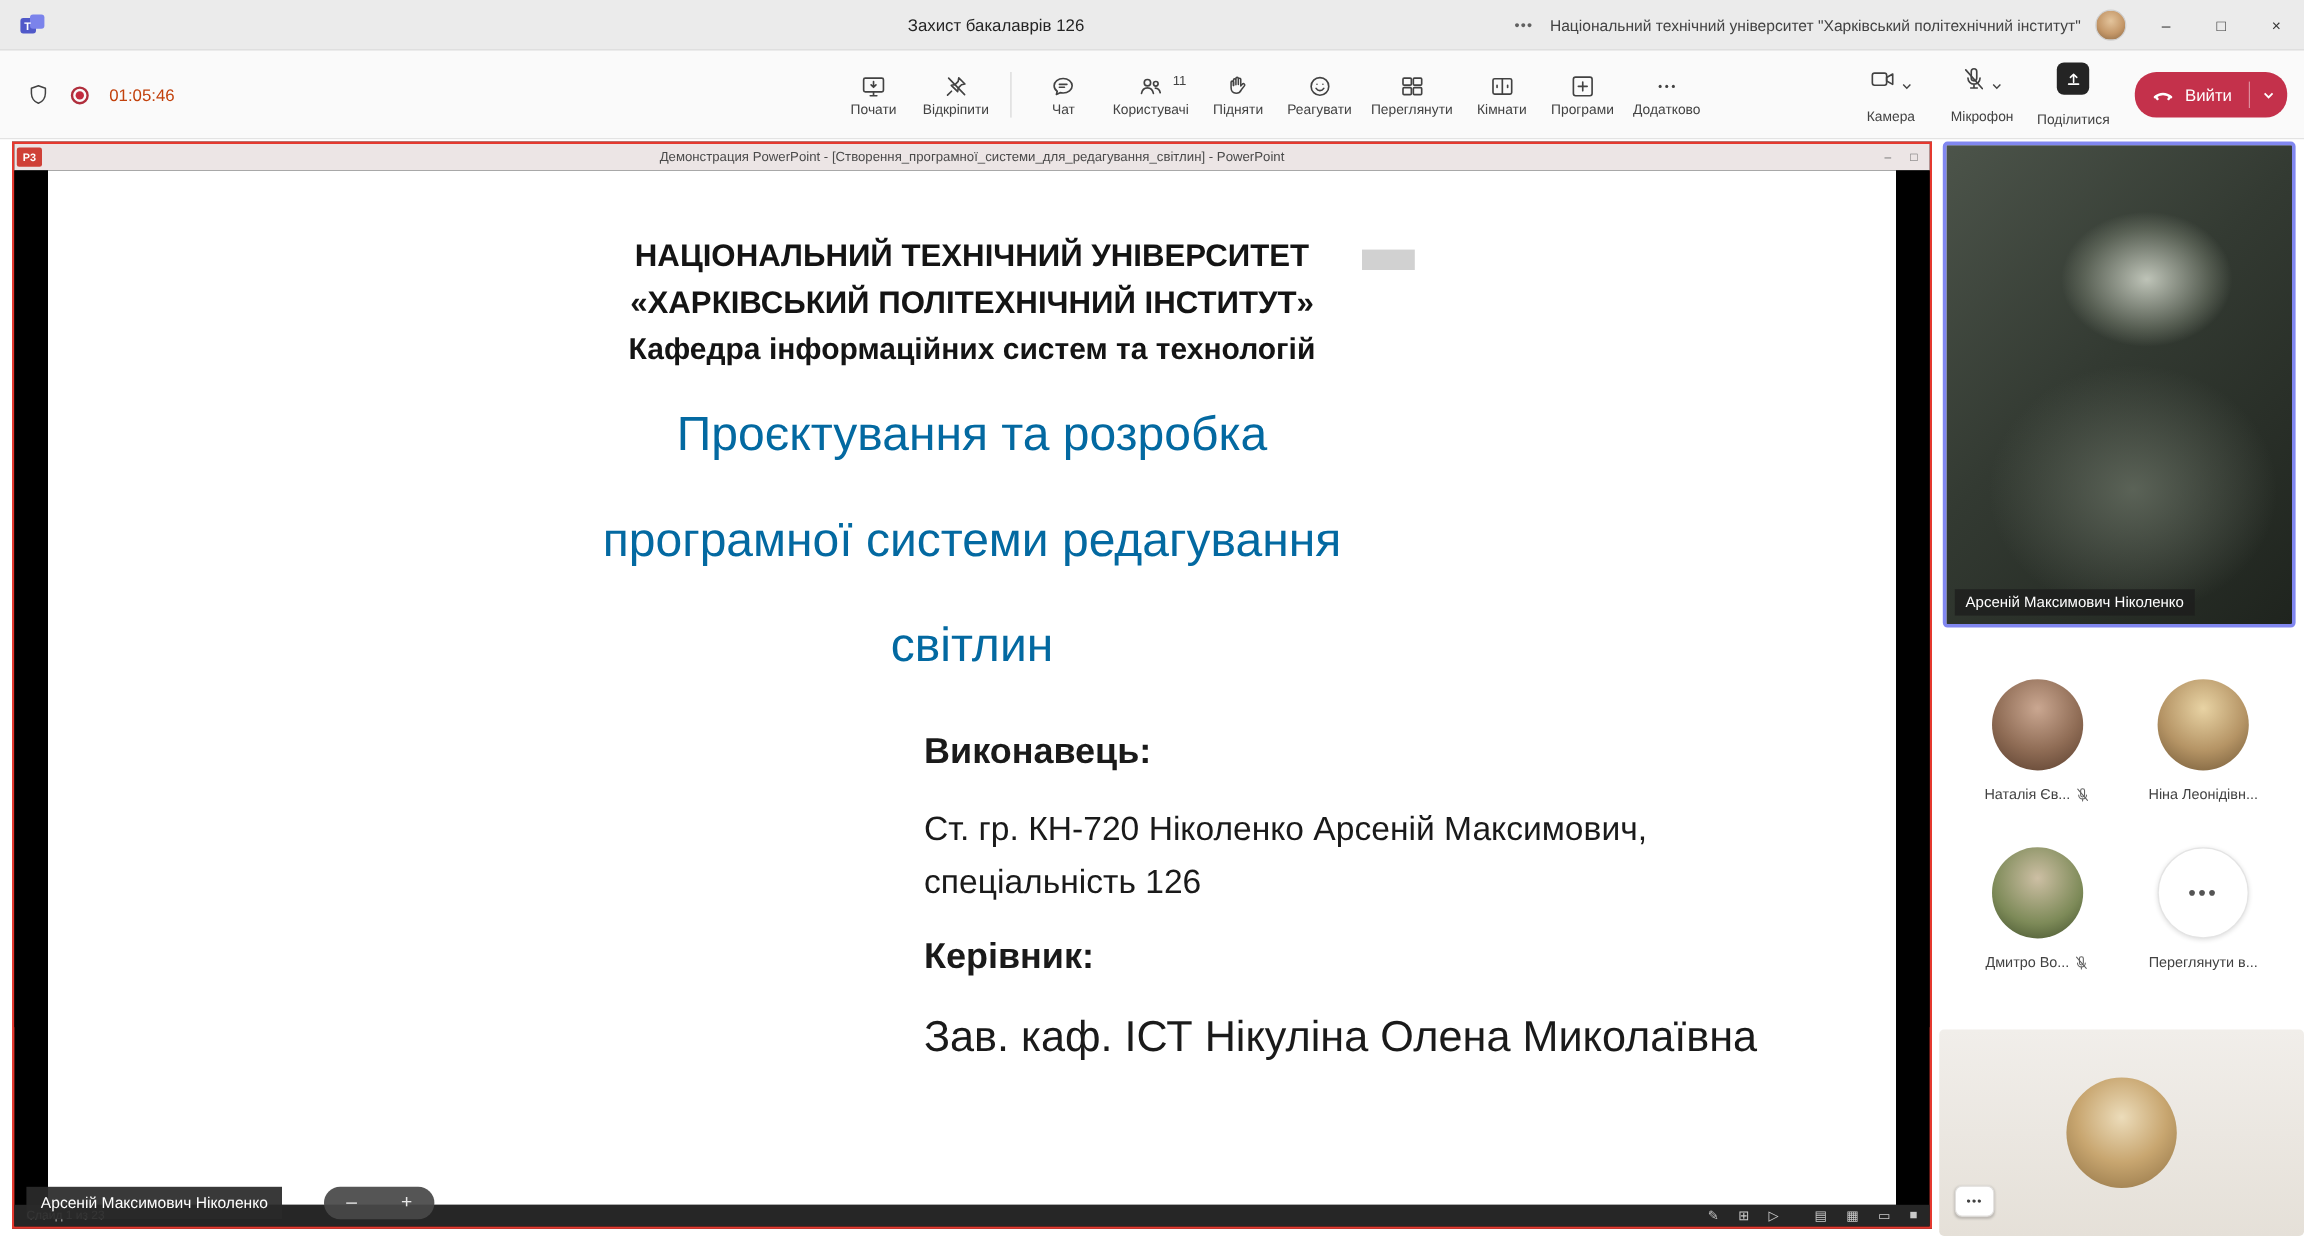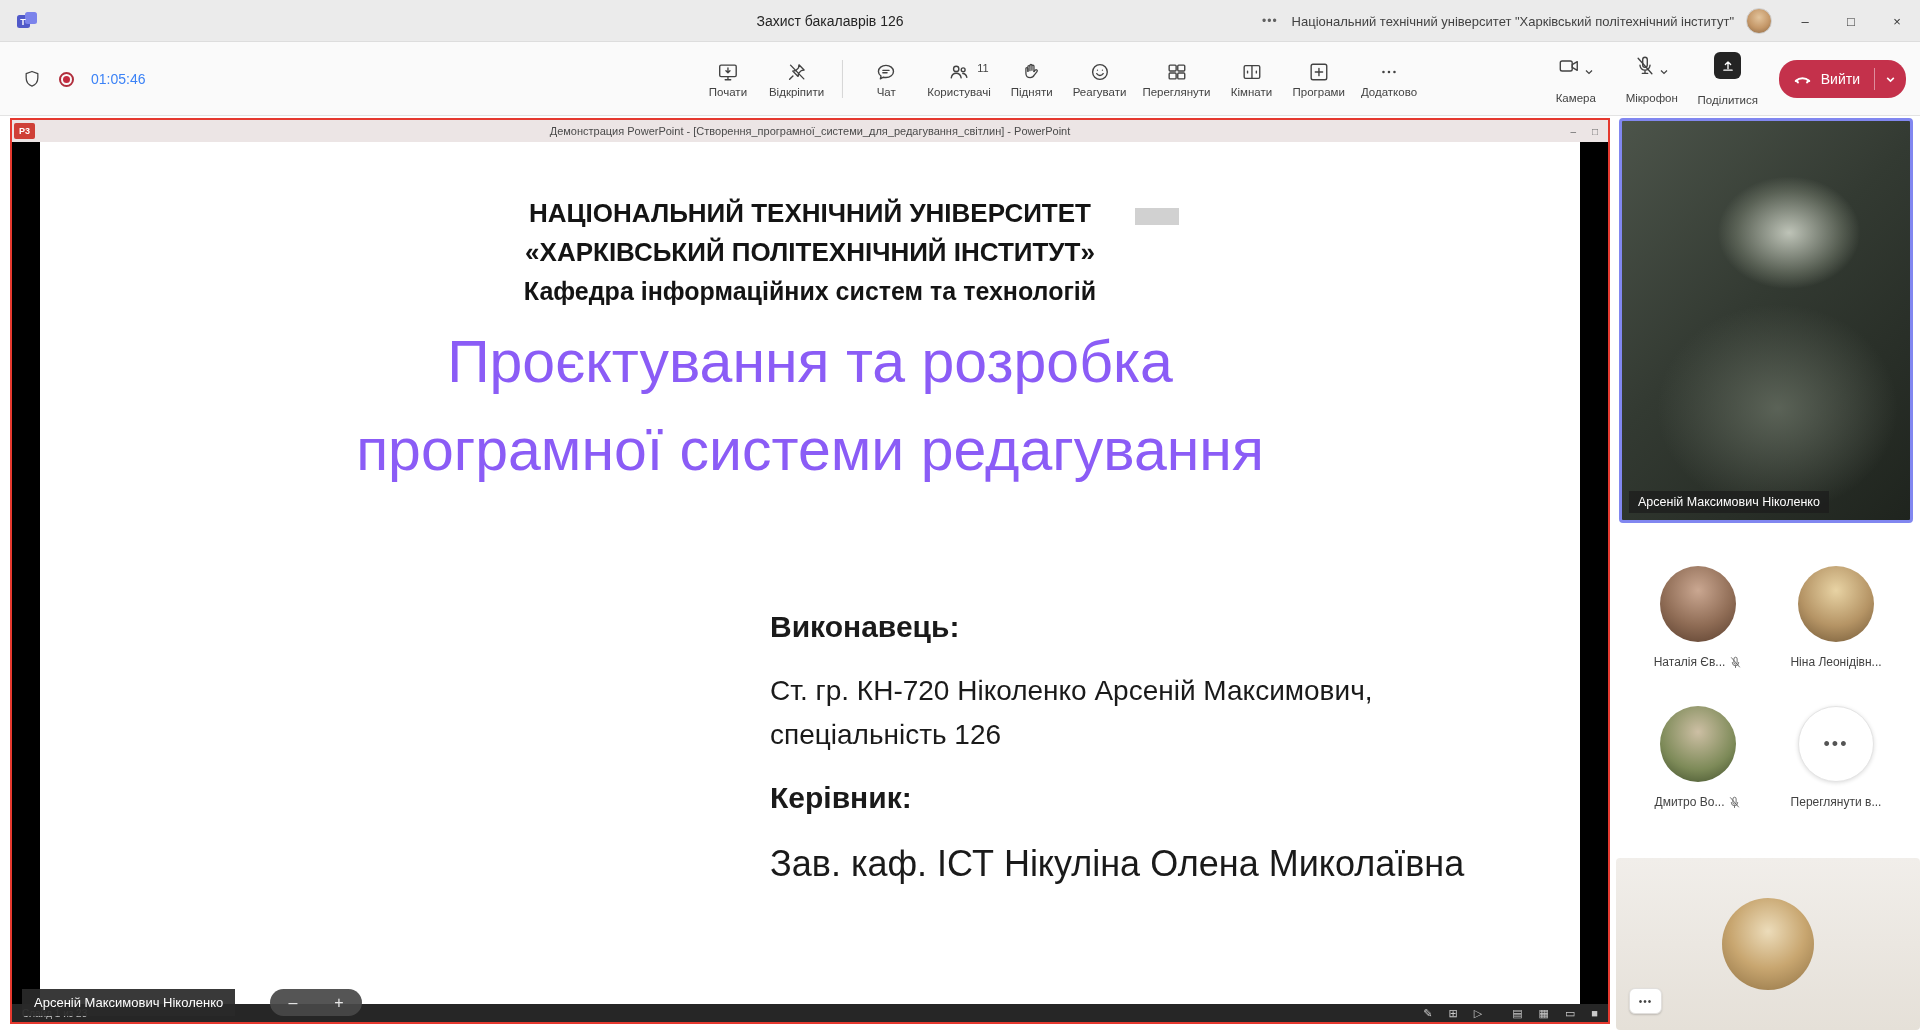--- a/index.html
+++ b/index.html
@@ -26,21 +26,21 @@
              font-size:13px; color:#333; cursor:pointer; }
 
   
   .toolbar { position:absolute; left:0; top:42px; width:1920px; height:74px;
              background:#fafafa; border-bottom:1px solid #e3e3e3; z-index:19; }
   .tbar-left { position:absolute; left:22px; top:0; height:74px; display:flex;
                align-items:center; gap:17px; }
   .rec-dot { width:15px; height:15px; border-radius:50%; border:2px solid #b02e3c;
              display:flex; align-items:center; justify-content:center; }
   .rec-dot i { display:block; width:7px; height:7px; border-radius:50%; background:#c32b3f; }
-  .timer { font-size:14px; color:#3b82f6; }
+  .timer { font-size:14px; color:#c2410c; }
   .tbar-center { position:absolute; left:50%; top:0; height:74px;
                  transform:translateX(calc(-50% + 100px));
                  display:flex; align-items:center; gap:4px; }
   .tb-btn { display:flex; flex-direction:column; align-items:center; justify-content:center;
             gap:3px; min-width:62px; padding:5px 6px; border-radius:6px; cursor:pointer;
             position:relative; }
   .tb-btn .lbl { font-size:11.5px; color:#424242; white-space:nowrap; }
   .tb-btn svg { display:block; }
   .divider-v { width:1px; height:38px; background:#d6d6d6; margin:0 8px; }
   .ppl-badge { position:absolute; top:6px; right:8px; font-size:11px; color:#424242; }
@@ -70,21 +70,21 @@
                      gap:16px; align-items:center; color:#6a6a6a; font-size:10px; }
   .slide-area { position:absolute; left:0; top:22px; width:1596px; height:714px;
                 background:#000; display:flex; }
   .slide { position:relative; margin:0 28px; width:1540px; height:862px; background:#fff;
            color:#141414; overflow:hidden; }
   .sl-header { position:absolute; top:52px; left:0; width:100%; text-align:center;
                font-weight:bold; }
   .sl-h1, .sl-h2 { font-size:26px; line-height:39px; }
   .sl-h3 { font-size:25px; line-height:39px; }
   .sl-title { position:absolute; top:176px; left:0; width:100%; text-align:center;
-              font-size:59px; line-height:88px; font-weight:normal; color:#8b5cf6; }
+              font-size:40px; line-height:88px; font-weight:normal; color:#0369a1; }
   .sl-line { position:absolute; left:730px; white-space:nowrap; color:#1a1a1a; }
   .sl-exec-label { top:468px; font-size:30px; font-weight:bold; }
   .sl-exec-1 { top:533px; font-size:28px; }
   .sl-exec-2 { top:577px; font-size:28px; }
   .sl-sup-label { top:639px; font-size:30px; font-weight:bold; }
   .sl-sup-line { top:701px; font-size:36px; }
   .artifact { position:absolute; left:1095px; top:66px; width:44px; height:17px;
               background:#c9c9c9; opacity:.85; }
   .presenter-tag { position:absolute; left:10px; bottom:6px; height:27px;
                    background:rgba(42,42,42,.93); color:#fff; font-size:13px;
@@ -320,20 +320,21 @@
       <div class="slide">
         <div class="sl-header">
           <div class="sl-h1">НАЦІОНАЛЬНИЙ ТЕХНІЧНИЙ УНІВЕРСИТЕТ</div>
           <div class="sl-h2">«ХАРКІВСЬКИЙ ПОЛІТЕХНІЧНИЙ ІНСТИТУТ»</div>
           <div class="sl-h3">Кафедра інформаційних систем та технологій</div>
         </div>
         <div class="artifact"></div>
         <div class="sl-title">
           <div>Проєктування та розробка</div>
           <div>програмної системи редагування</div>
+          <div>світлин</div>
         </div>
         <div class="sl-line sl-exec-label">Виконавець:</div>
         <div class="sl-line sl-exec-1">Ст. гр. КН-720 Ніколенко Арсеній Максимович,</div>
         <div class="sl-line sl-exec-2">спеціальність 126</div>
         <div class="sl-line sl-sup-label">Керівник:</div>
         <div class="sl-line sl-sup-line">Зав. каф. ІСТ Нікуліна Олена Миколаївна</div>
       </div>
     </div>
 
     <div class="presenter-tag">Арсеній Максимович Ніколенко</div>

